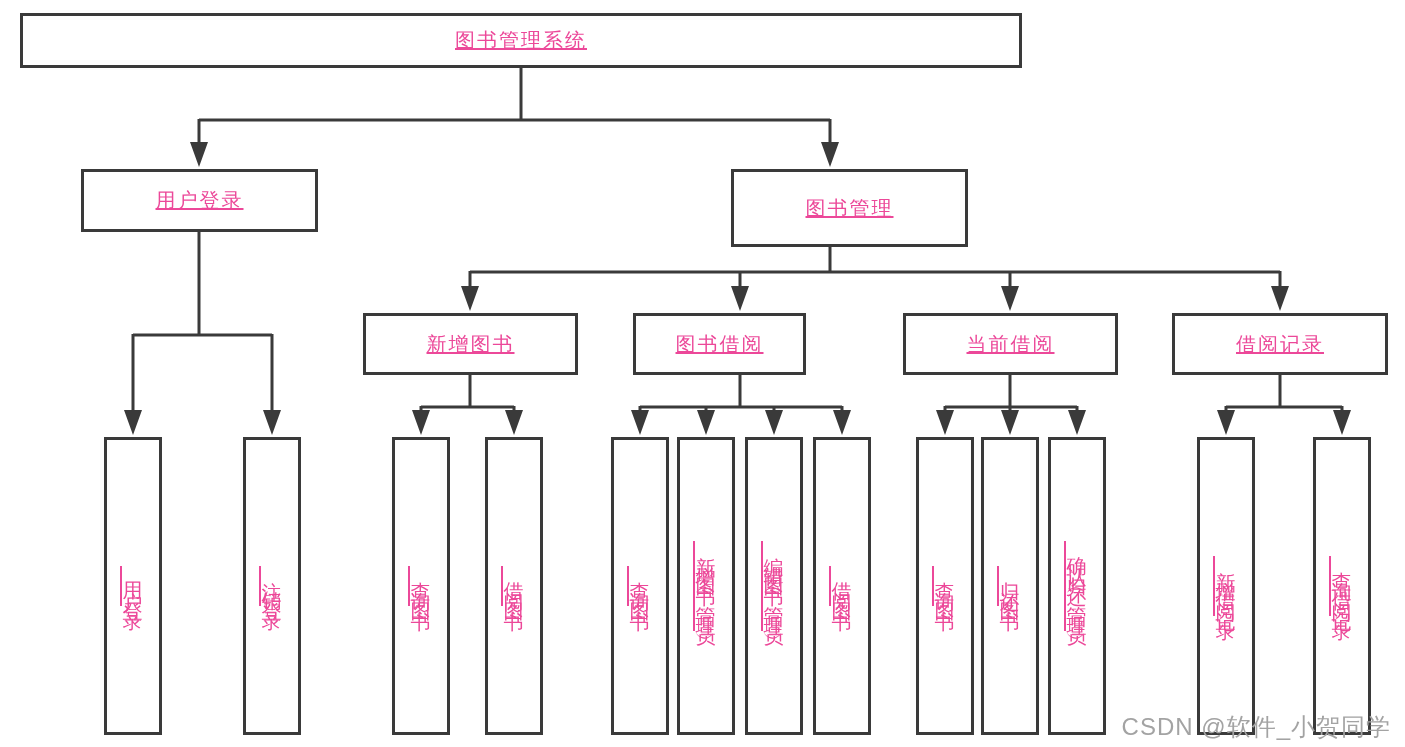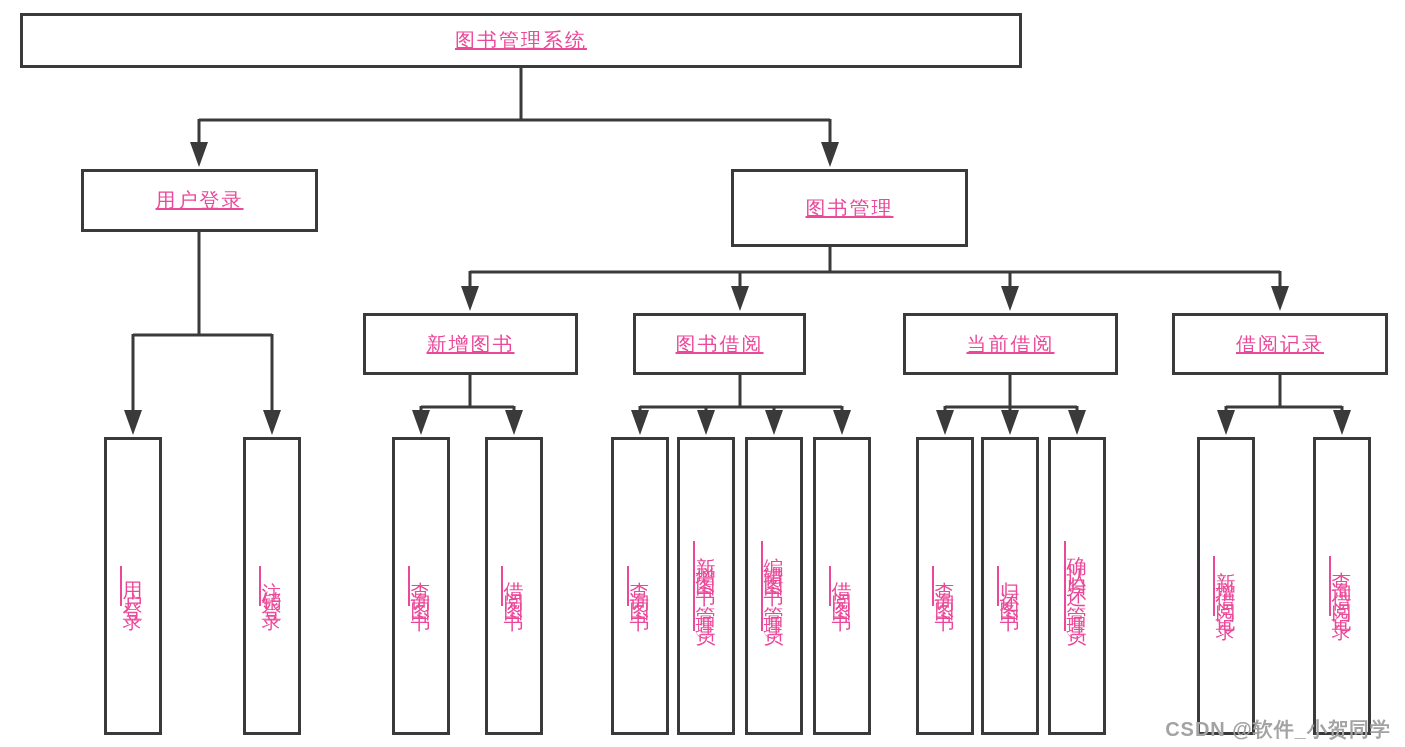--- a/index.html
+++ b/index.html
@@ -46,25 +46,24 @@
   .vbox span {
     writing-mode: vertical-rl;
     text-orientation: mixed;
     letter-spacing: 10px;
     line-height: 1;
   }
   .watermark {
     position: absolute;
     right: 14px;
     bottom: 4px;
-    font-size: 20px;
+    font-size: 24px;
     color: #a3a3a3;
     letter-spacing: 1px;
     white-space: nowrap;
-    font-weight: bold;
   }
 </style>
 </head>
 <body>
 
 <div class="canvas">
 
   <svg class="connectors" width="1405" height="747" viewBox="0 0 1405 747">
     <g stroke="#3a3a3a" stroke-width="3" fill="none">
       <path d="M521 68 V120 M199 120 H830 M199 119 V144 M830 119 V144"></path>

